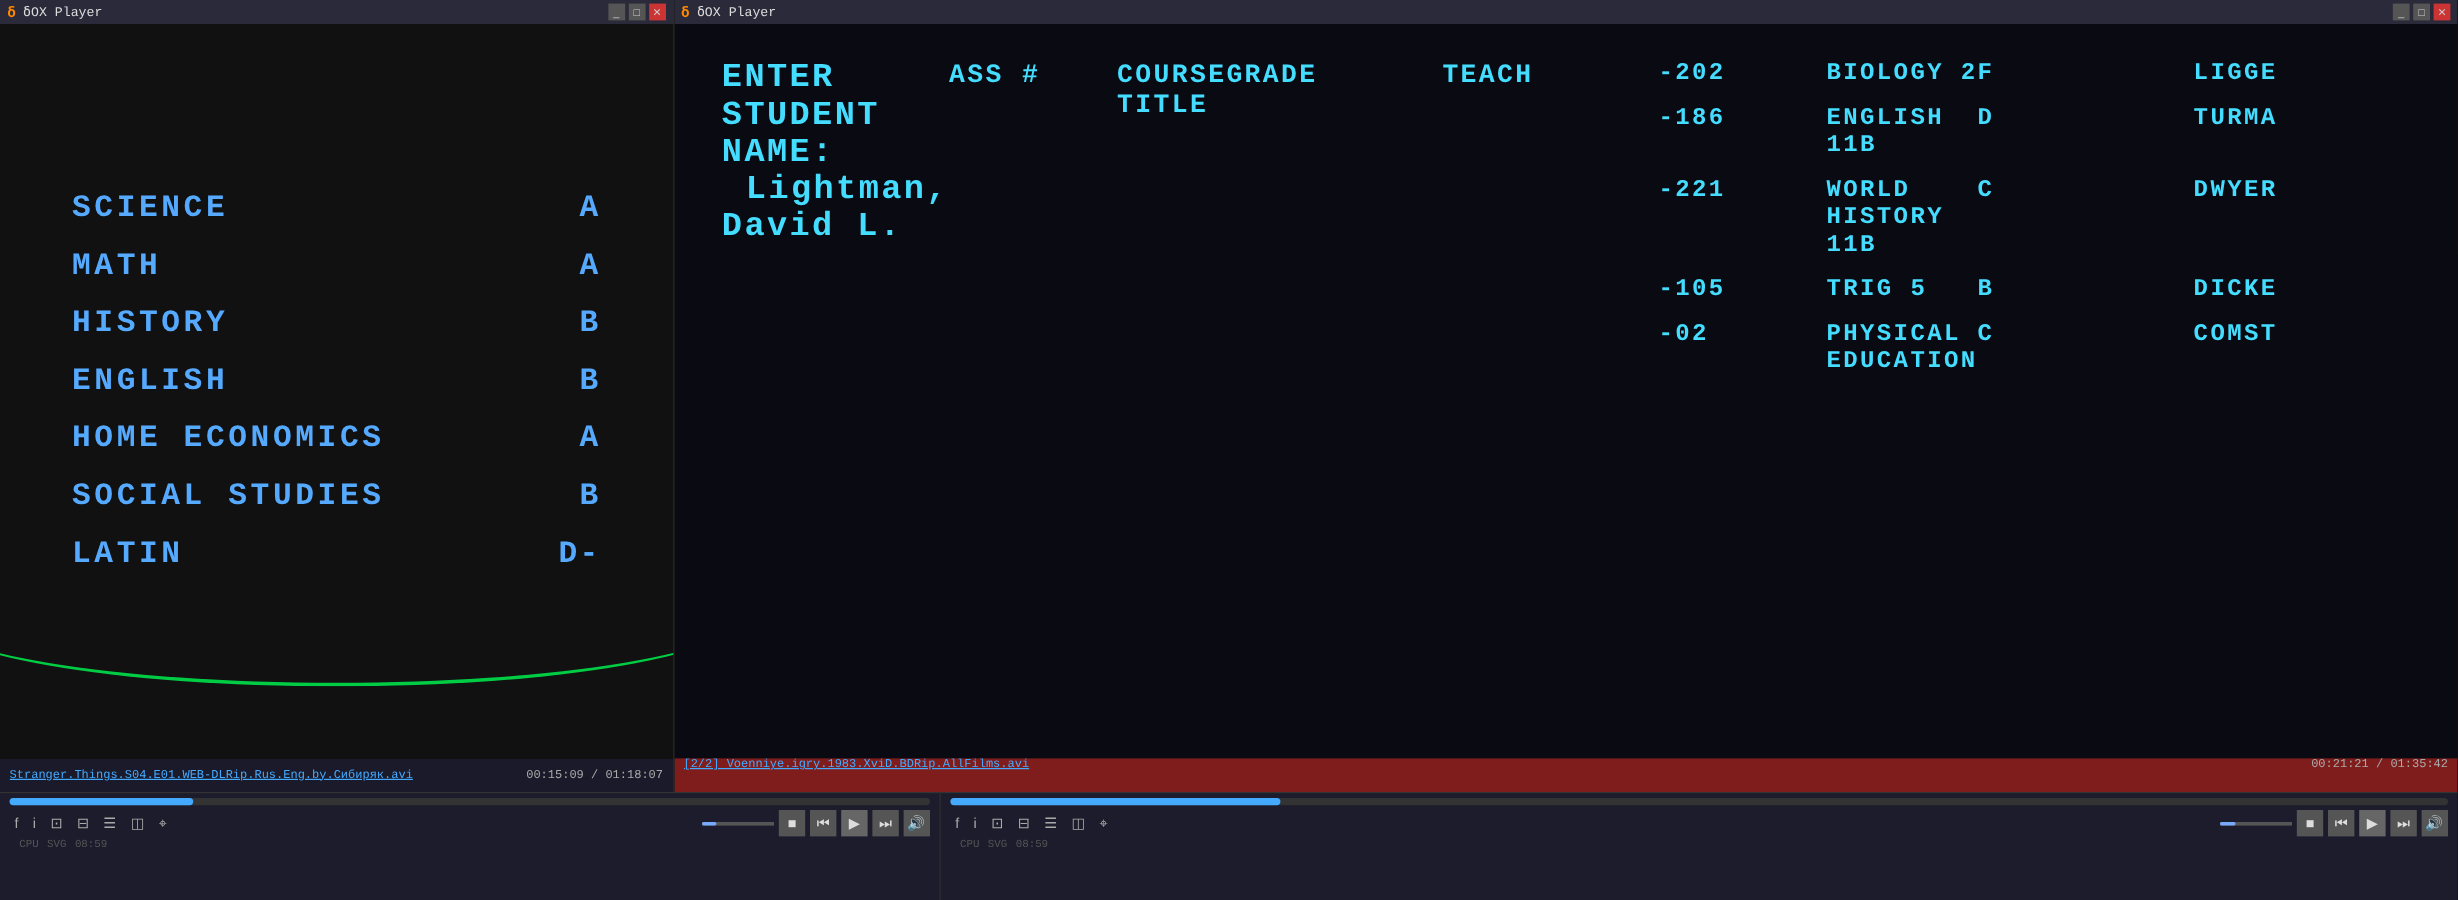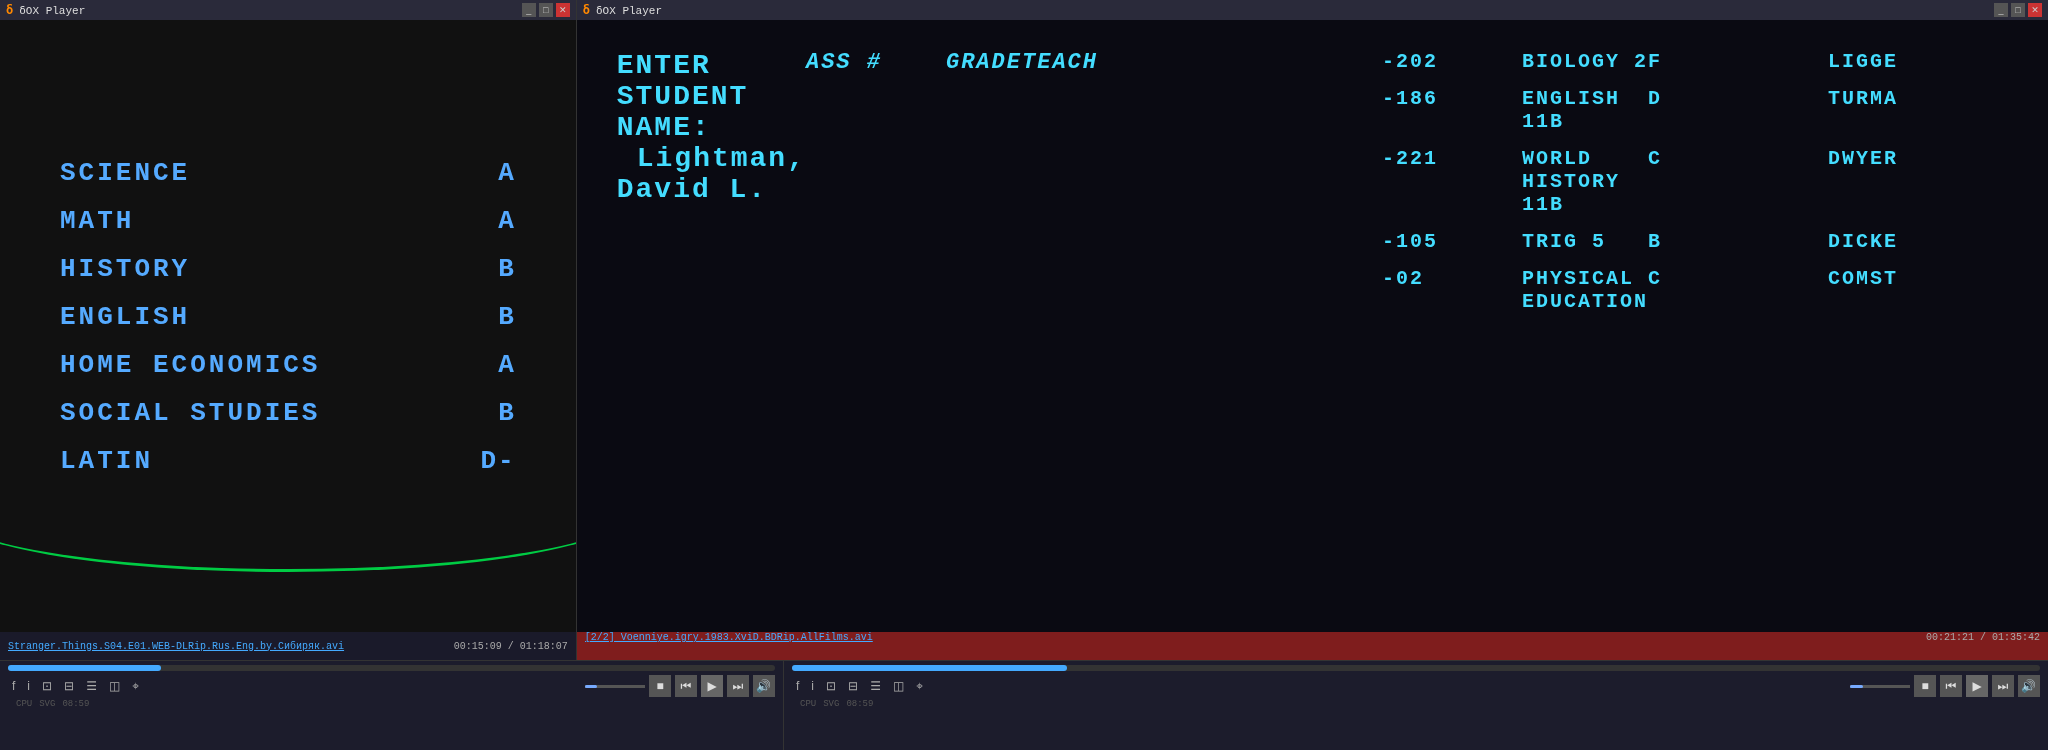--- a/index.html
+++ b/index.html
@@ -186,21 +186,20 @@
       color: #4df;
       letter-spacing: 2px;
       margin-bottom: 30px;
       font-weight: bold;
     }
 
     .table-header {
       display: grid;
       grid-template-columns: 140px 1fr 180px 180px;
       margin-bottom: 12px;
-      font-style: italic;
     }
 
     .table-header-cell {
       font-family: 'Courier New', monospace;
       font-size: 22px;
       color: #4df;
       letter-spacing: 2px;
       font-weight: bold;
     }
 
@@ -406,20 +405,21 @@
     </div>
 
     <div class="video-area-right">
       <div class="student-name-line">
         <span>ENTER STUDENT NAME:</span>
         <span style="margin-left:20px;">Lightman, David L.</span>
       </div>
 
       <div class="table-header">
         <div class="table-header-cell">ASS #</div>
+        <div class="table-header-cell">COURSE TITLE</div>
         <div class="table-header-cell">GRADE</div>
         <div class="table-header-cell">TEACH</div>
       </div>
       <div class="table-divider"></div>
 
       <div id="courses-container">
           <div class="table-row">
       <div class="table-cell">-202</div>
       <div class="table-cell">BIOLOGY 2</div>
       <div class="table-cell">F</div>

